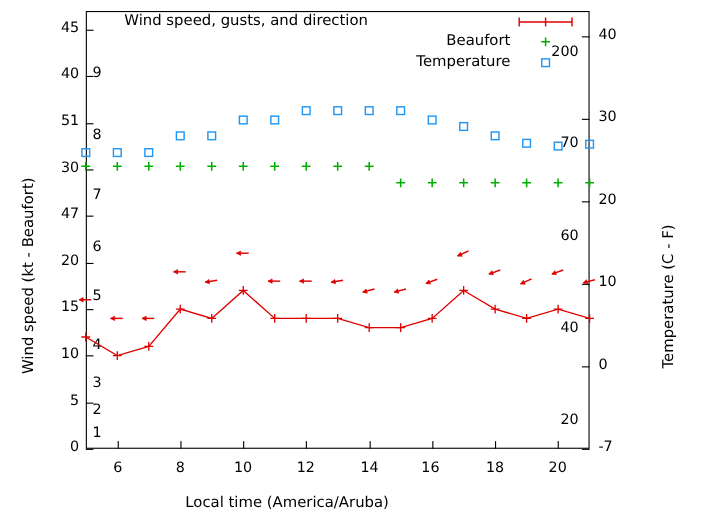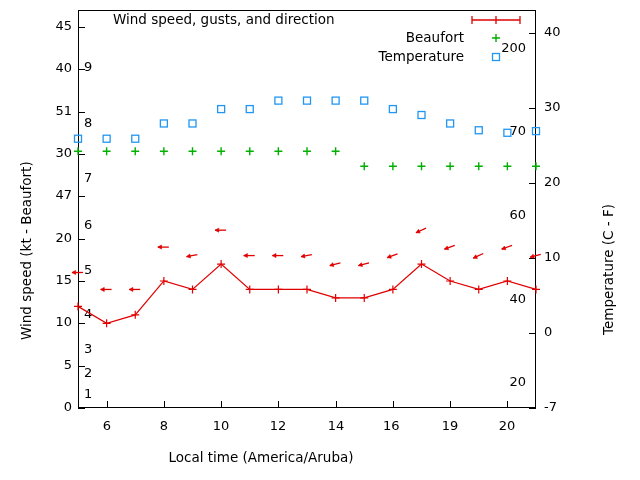--- a/index.html
+++ b/index.html
@@ -80,21 +80,21 @@
       <div class="tick-label" style="left:154px;top:418px;width:20px;text-align:center;">8</div>
       <div class="tick-mark" style="left:221px;top:401px;width:1px;height:7px;"></div>
       <div class="tick-label" style="left:211px;top:418px;width:20px;text-align:center;">10</div>
       <div class="tick-mark" style="left:278px;top:401px;width:1px;height:7px;"></div>
       <div class="tick-label" style="left:268px;top:418px;width:20px;text-align:center;">12</div>
       <div class="tick-mark" style="left:336px;top:401px;width:1px;height:7px;"></div>
       <div class="tick-label" style="left:326px;top:418px;width:20px;text-align:center;">14</div>
       <div class="tick-mark" style="left:393px;top:401px;width:1px;height:7px;"></div>
       <div class="tick-label" style="left:383px;top:418px;width:20px;text-align:left;">16</div>
       <div class="tick-mark" style="left:450px;top:401px;width:1px;height:7px;"></div>
-      <div class="tick-label" style="left:440px;top:418px;width:20px;text-align:center;">19</div>
+      <div class="tick-label" style="left:440px;top:418px;width:20px;text-align:center;">18</div>
       <div class="tick-mark" style="left:507px;top:401px;width:1px;height:7px;"></div>
       <div class="tick-label" style="left:497px;top:418px;width:20px;text-align:center;">20</div>
       <div class="beau" style="left:84px;top:386px;">1</div>
       <div class="beau" style="left:84px;top:365px;">2</div>
       <div class="beau" style="left:84px;top:341px;">3</div>
       <div class="beau" style="left:84px;top:306px;">4</div>
       <div class="beau" style="left:84px;top:262px;">5</div>
       <div class="beau" style="left:84px;top:217px;">6</div>
       <div class="beau" style="left:84px;top:170px;">7</div>
       <div class="beau" style="left:84px;top:115px;">8</div>

